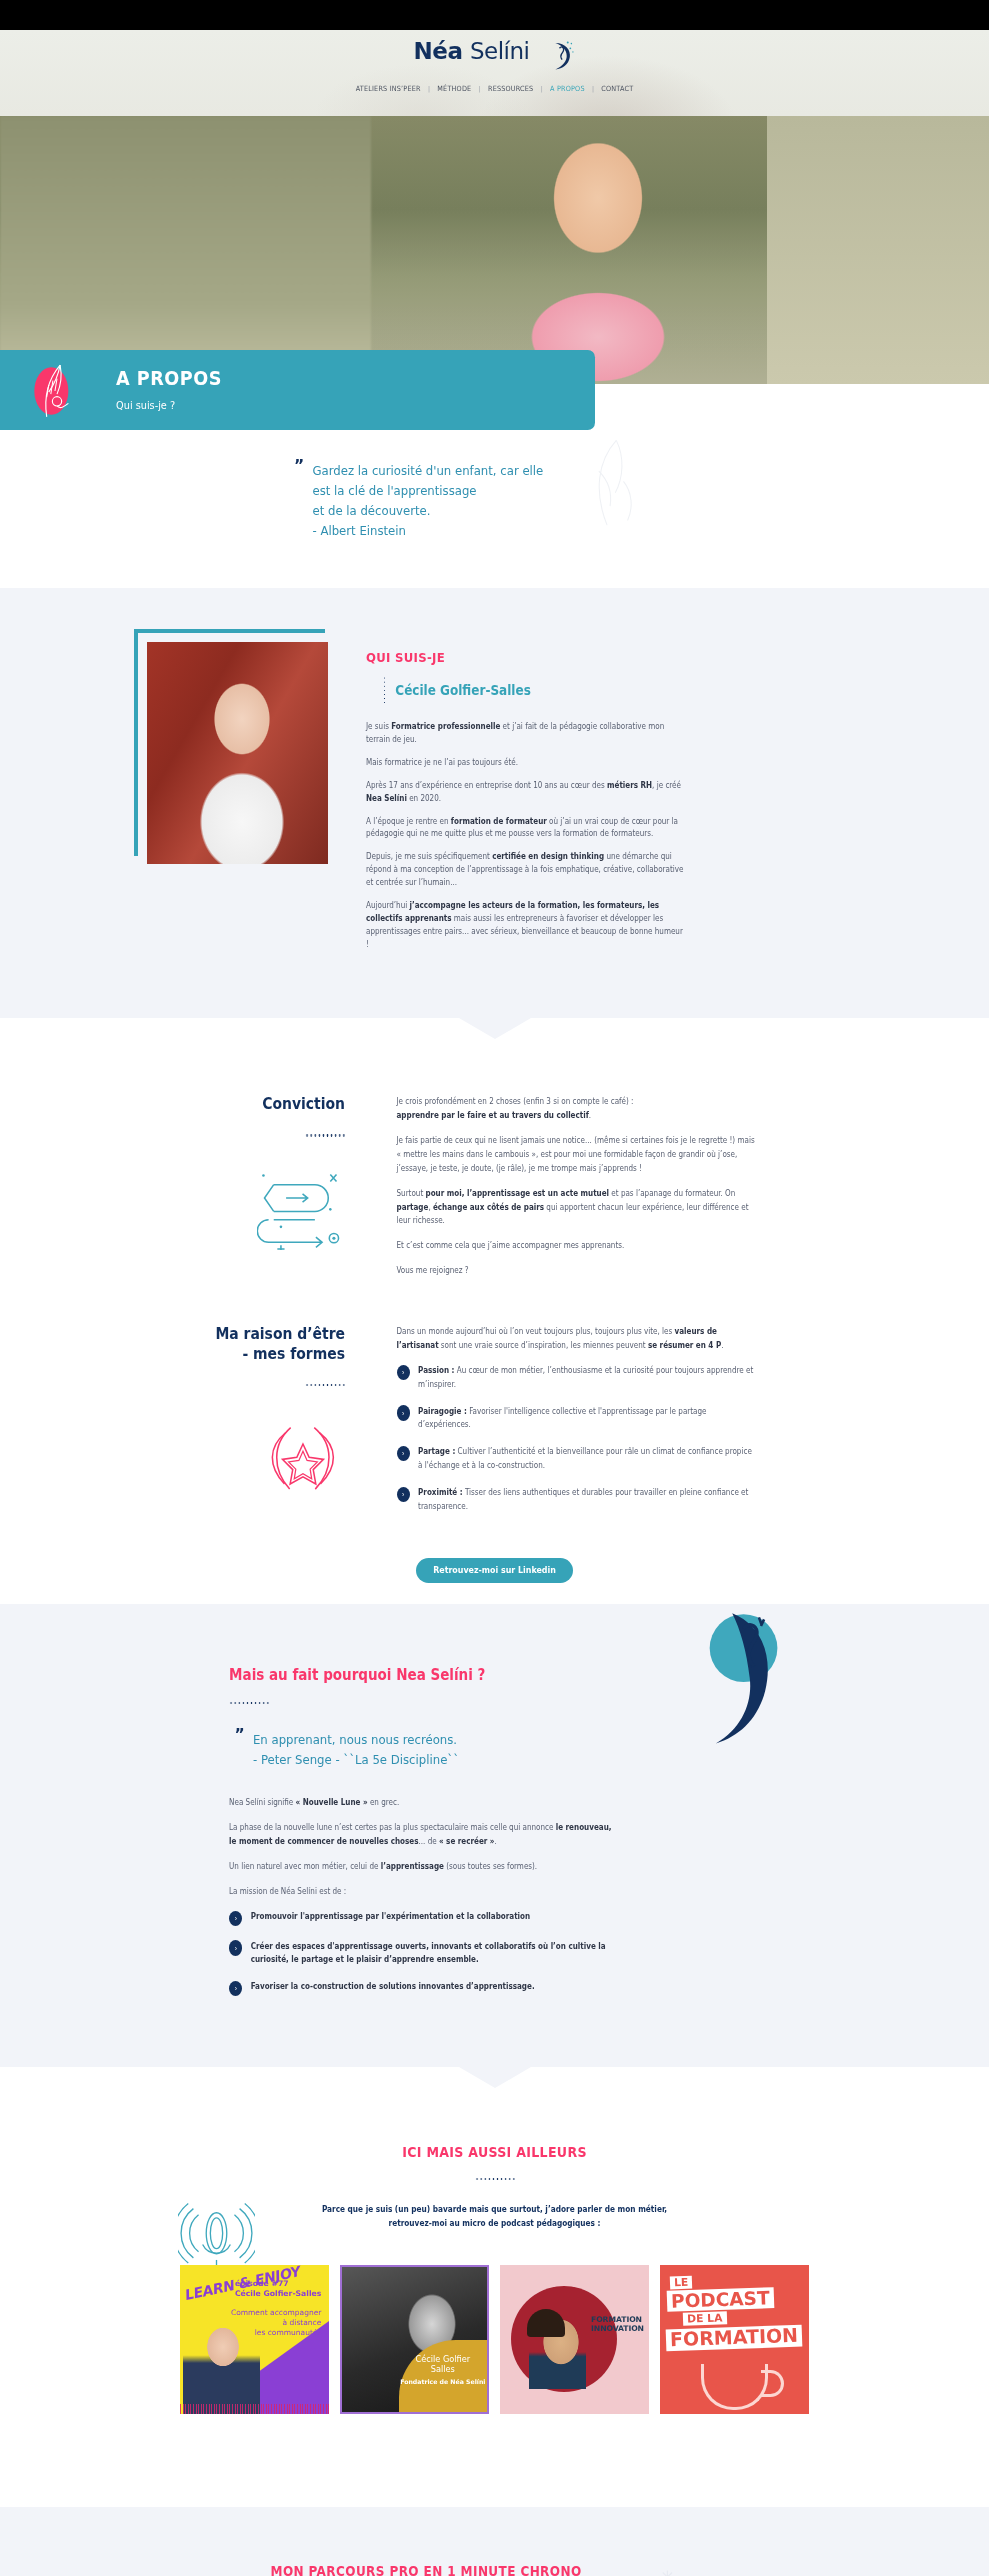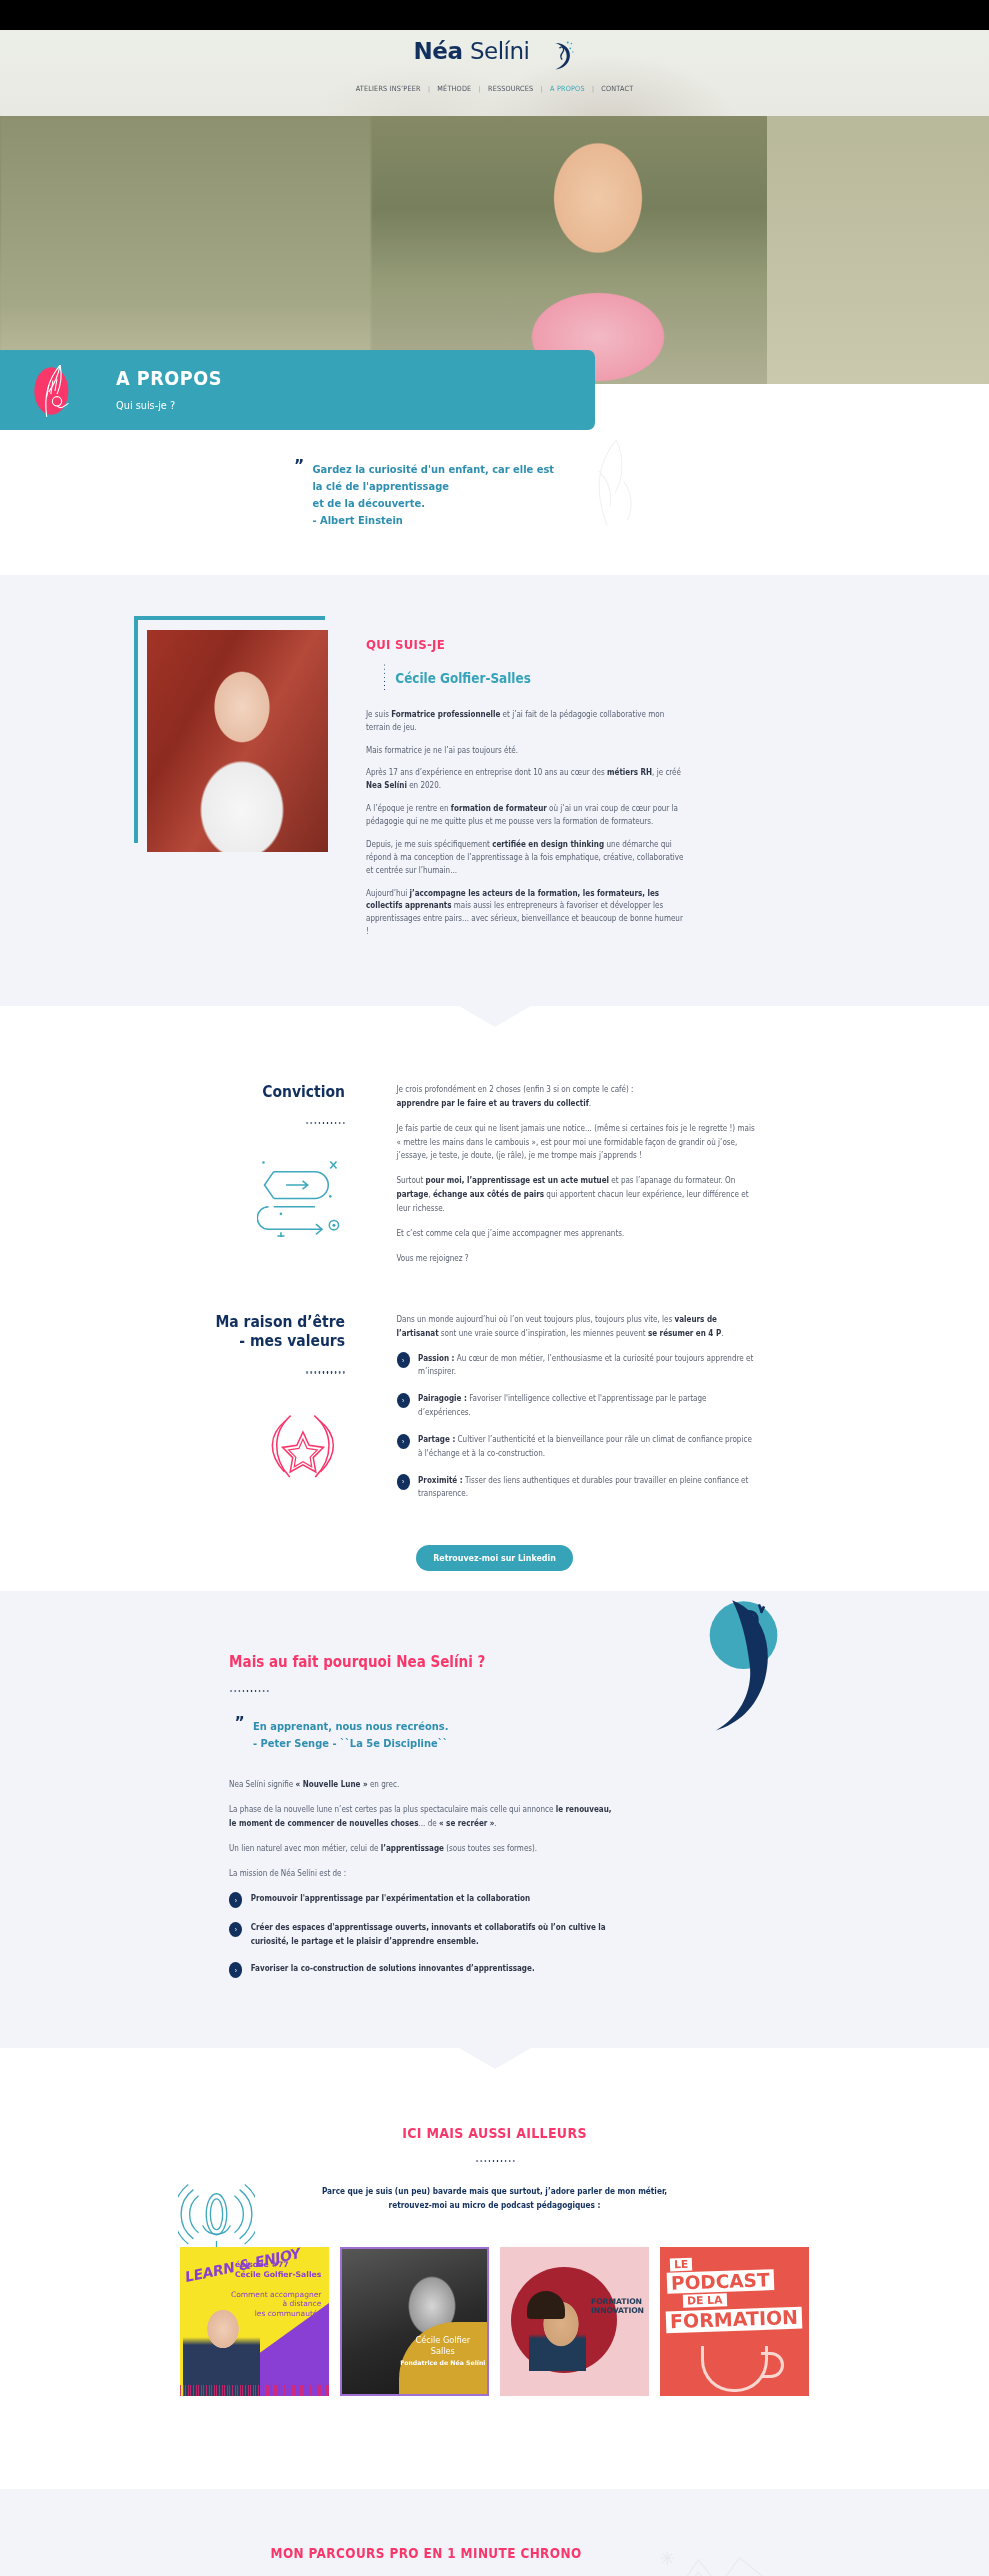--- a/index.html
+++ b/index.html
@@ -98,21 +98,21 @@
   .sec { position: relative; width: 100%; }
 
   .quote-sec { background: #ffffff; padding: 77px 0 46px; }
   .quote-box { margin-left: 294px; display: flex; gap: 9.3px; max-width: 268px; position: relative; }
   .quote-mark {
     font-family: "DejaVu Sans", sans-serif; color: #12305e;
     font-size: 15.5px; font-weight: 700; line-height: .7; letter-spacing:-1px;
   }
   .quote-text {
     font-family: "DejaVu Sans Condensed", "Liberation Sans", sans-serif;
-    color: #2f8fb0; font-size: 11px; line-height: 1.55; font-weight: 700;
+    color: #2f8fb0; font-size: 13px; line-height: 1.55; font-weight: 400;
   }
   .quote-deco { position: absolute; right: -82px; top: -26px; opacity: .25; }
 
   
   .quisuisje { background: #f2f4f9; padding: 31px 0 57px; position: relative; }
   .quisuisje .inner { width: 721px; margin: 0 auto; display: flex; gap: 36px; }
   .photo-card { width: 196px; flex: 0 0 196px; padding-top: 10.3px; }
   .photo-frame {
     width: 191px; height: 227px; position: relative;
     border-top: 4.6px solid #36a3b8; border-left: 4.6px solid #36a3b8;
@@ -429,21 +429,21 @@
         <p>Surtout <b>pour moi, l’apprentissage est un acte mutuel</b> et pas l’apanage du formateur. On <b>partage</b>, <b>échange aux côtés de pairs</b> qui apportent chacun leur expérience, leur différence et leur richesse.</p>
         <p>Et c’est comme cela que j’aime accompagner mes apprenants.</p>
         <p>Vous me rejoignez ?</p>
       </div>
     </div>
 
     <div class="twocol" style="margin-top:36px;">
       <div class="lefthead">
         <h3>
           <span>Ma raison d’être</span><br>
-          <span>- mes valeurs</span>
+          <span>- mes formes</span>
         </h3>
         <div class="dotted-h"></div>
         <div class="left-illus">
           <svg width="82" height="90" viewBox="0 0 160 175">
             <path d="M44 46 C10 74 10 112 42 146" stroke="#f9376b" stroke-width="3" fill="none"></path>
             <path d="M54 36 C18 68 18 118 52 156" stroke="#f9376b" stroke-width="3" fill="none"></path>
             <path d="M110 46 C146 74 146 112 112 146" stroke="#f9376b" stroke-width="3" fill="none"></path>
             <path d="M100 36 C138 68 138 118 102 156" stroke="#f9376b" stroke-width="3" fill="none"></path>
             <path d="M78 68 l12 26 28 4 -20 20 5 28 -25 -14 -25 14 5 -28 -20 -20 28 -4 z" stroke="#f9376b" stroke-width="3" fill="none"></path>
             <path d="M78 82 l8 18 20 3 -14 14 3 19 -17 -10 -17 10 3 -19 -14 -14 20 -3 z" stroke="#f9376b" stroke-width="2.4" fill="none"></path>

